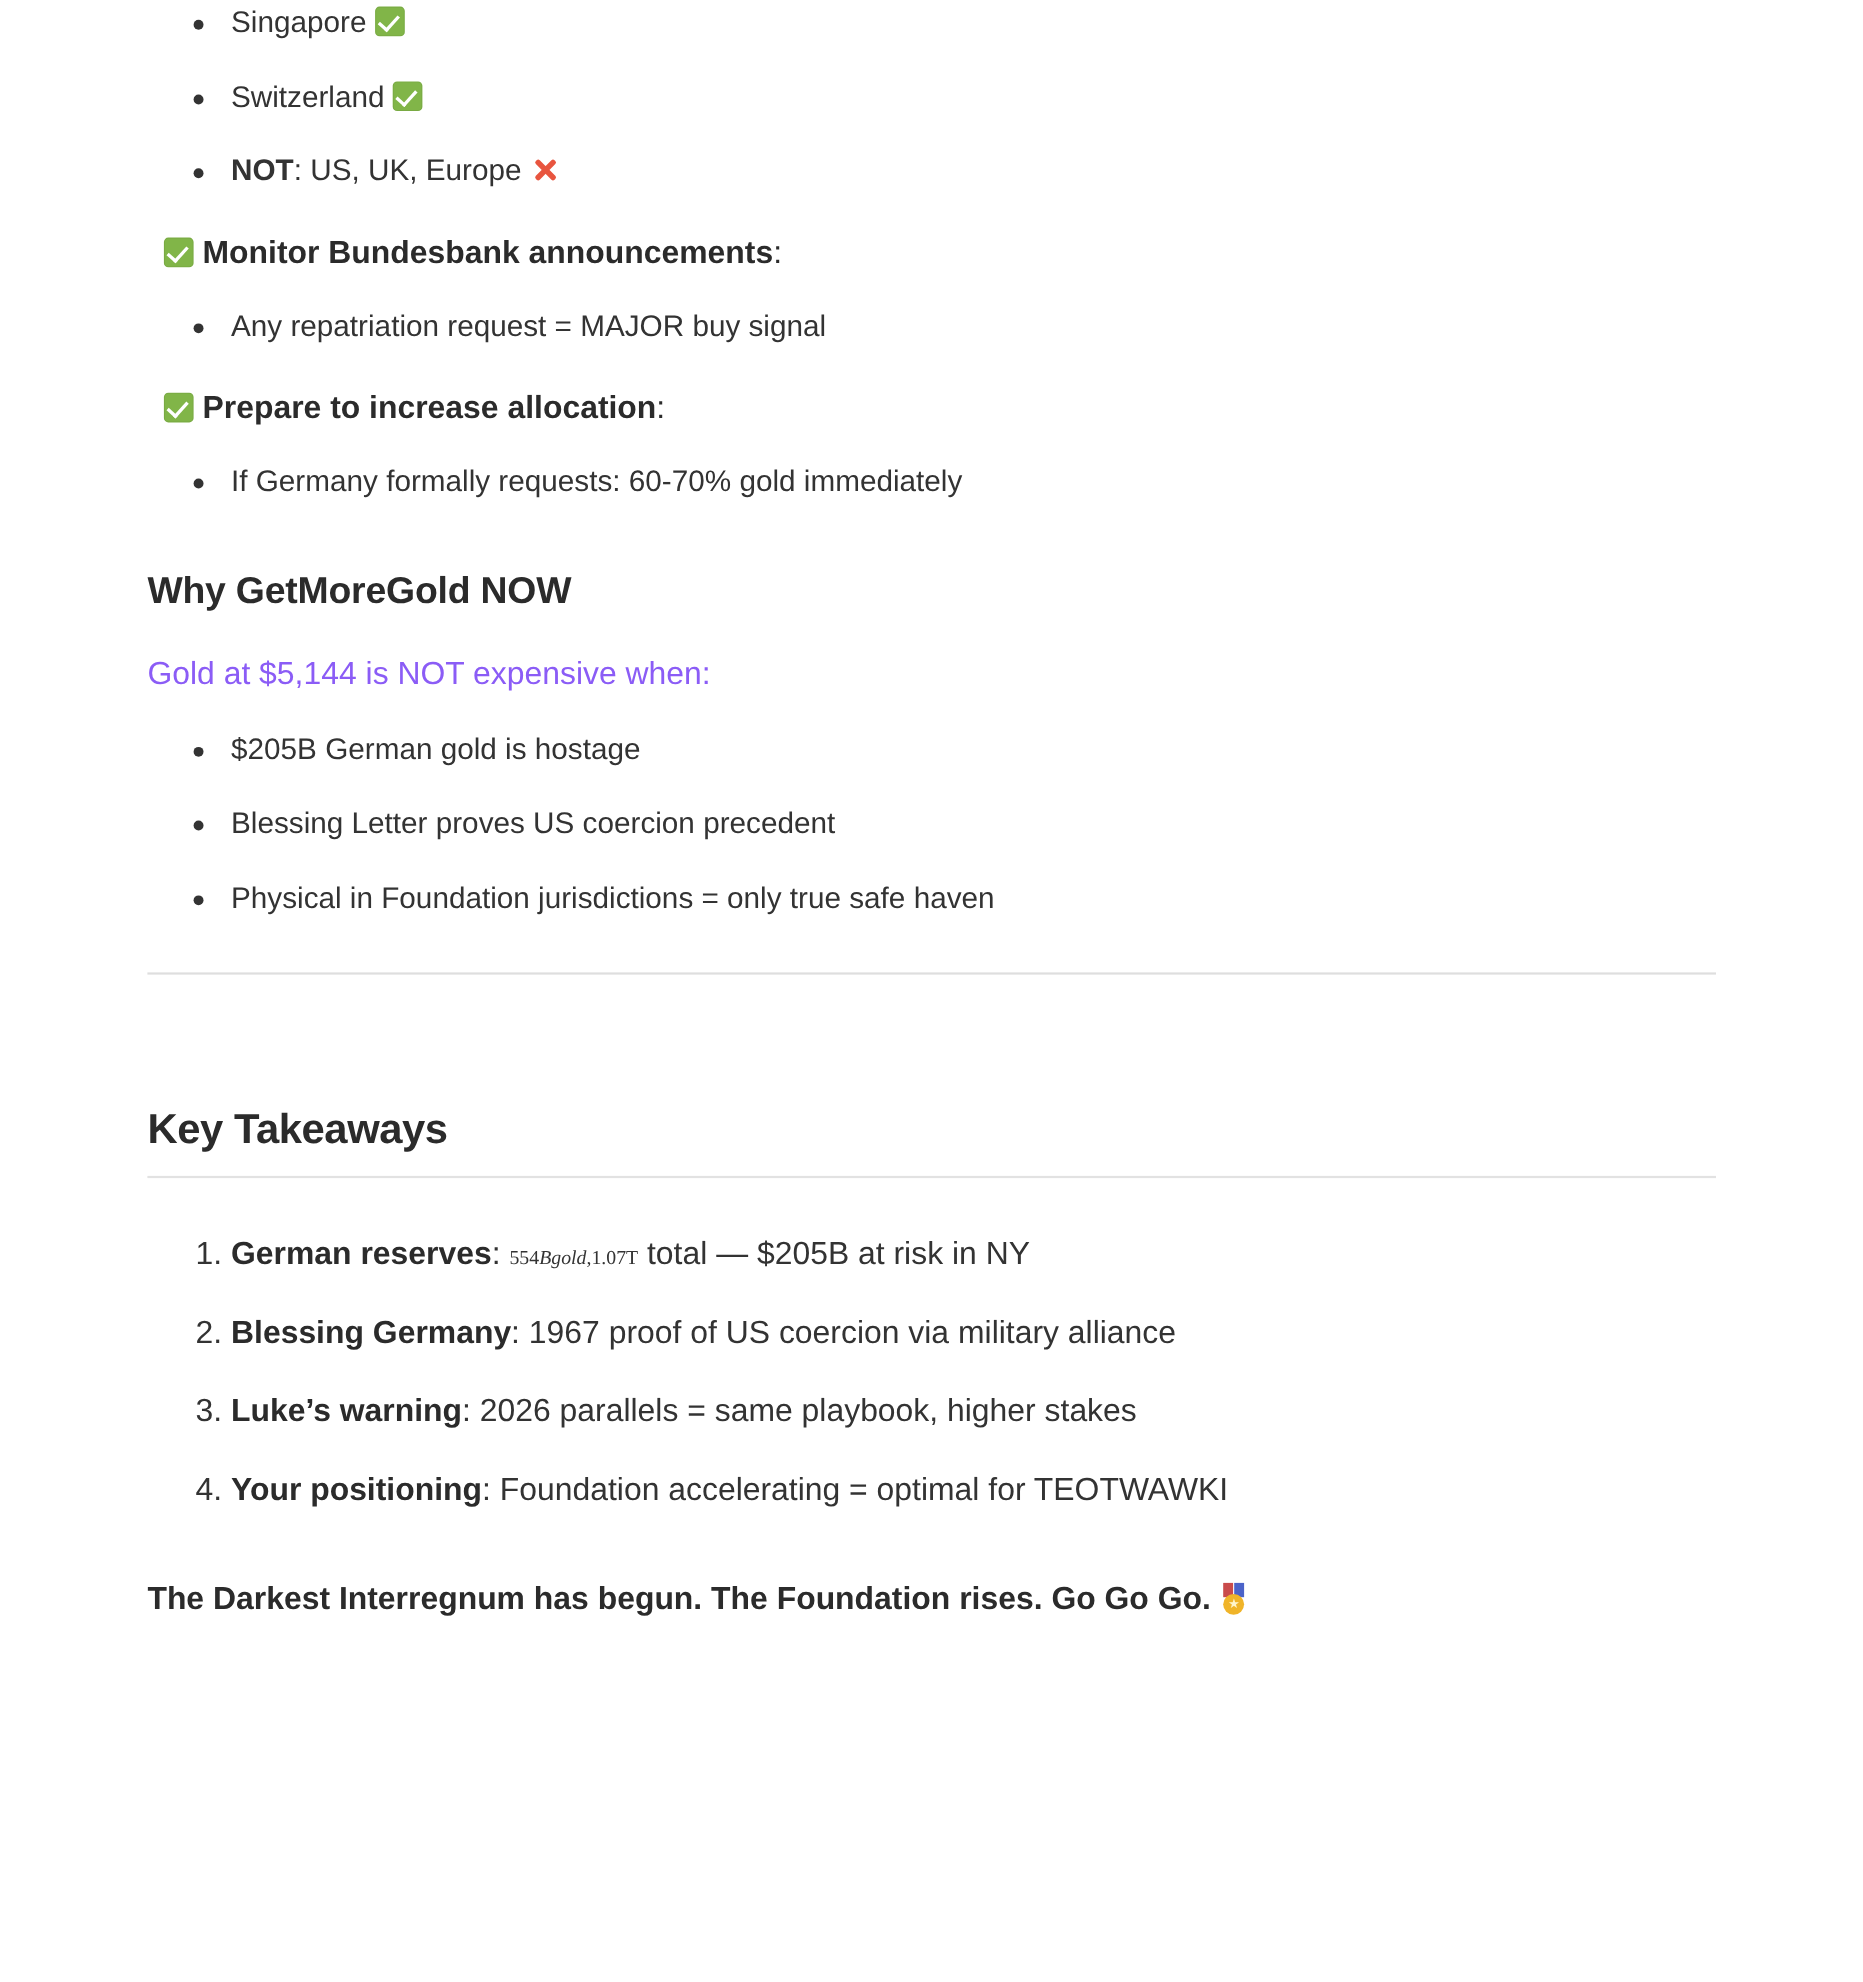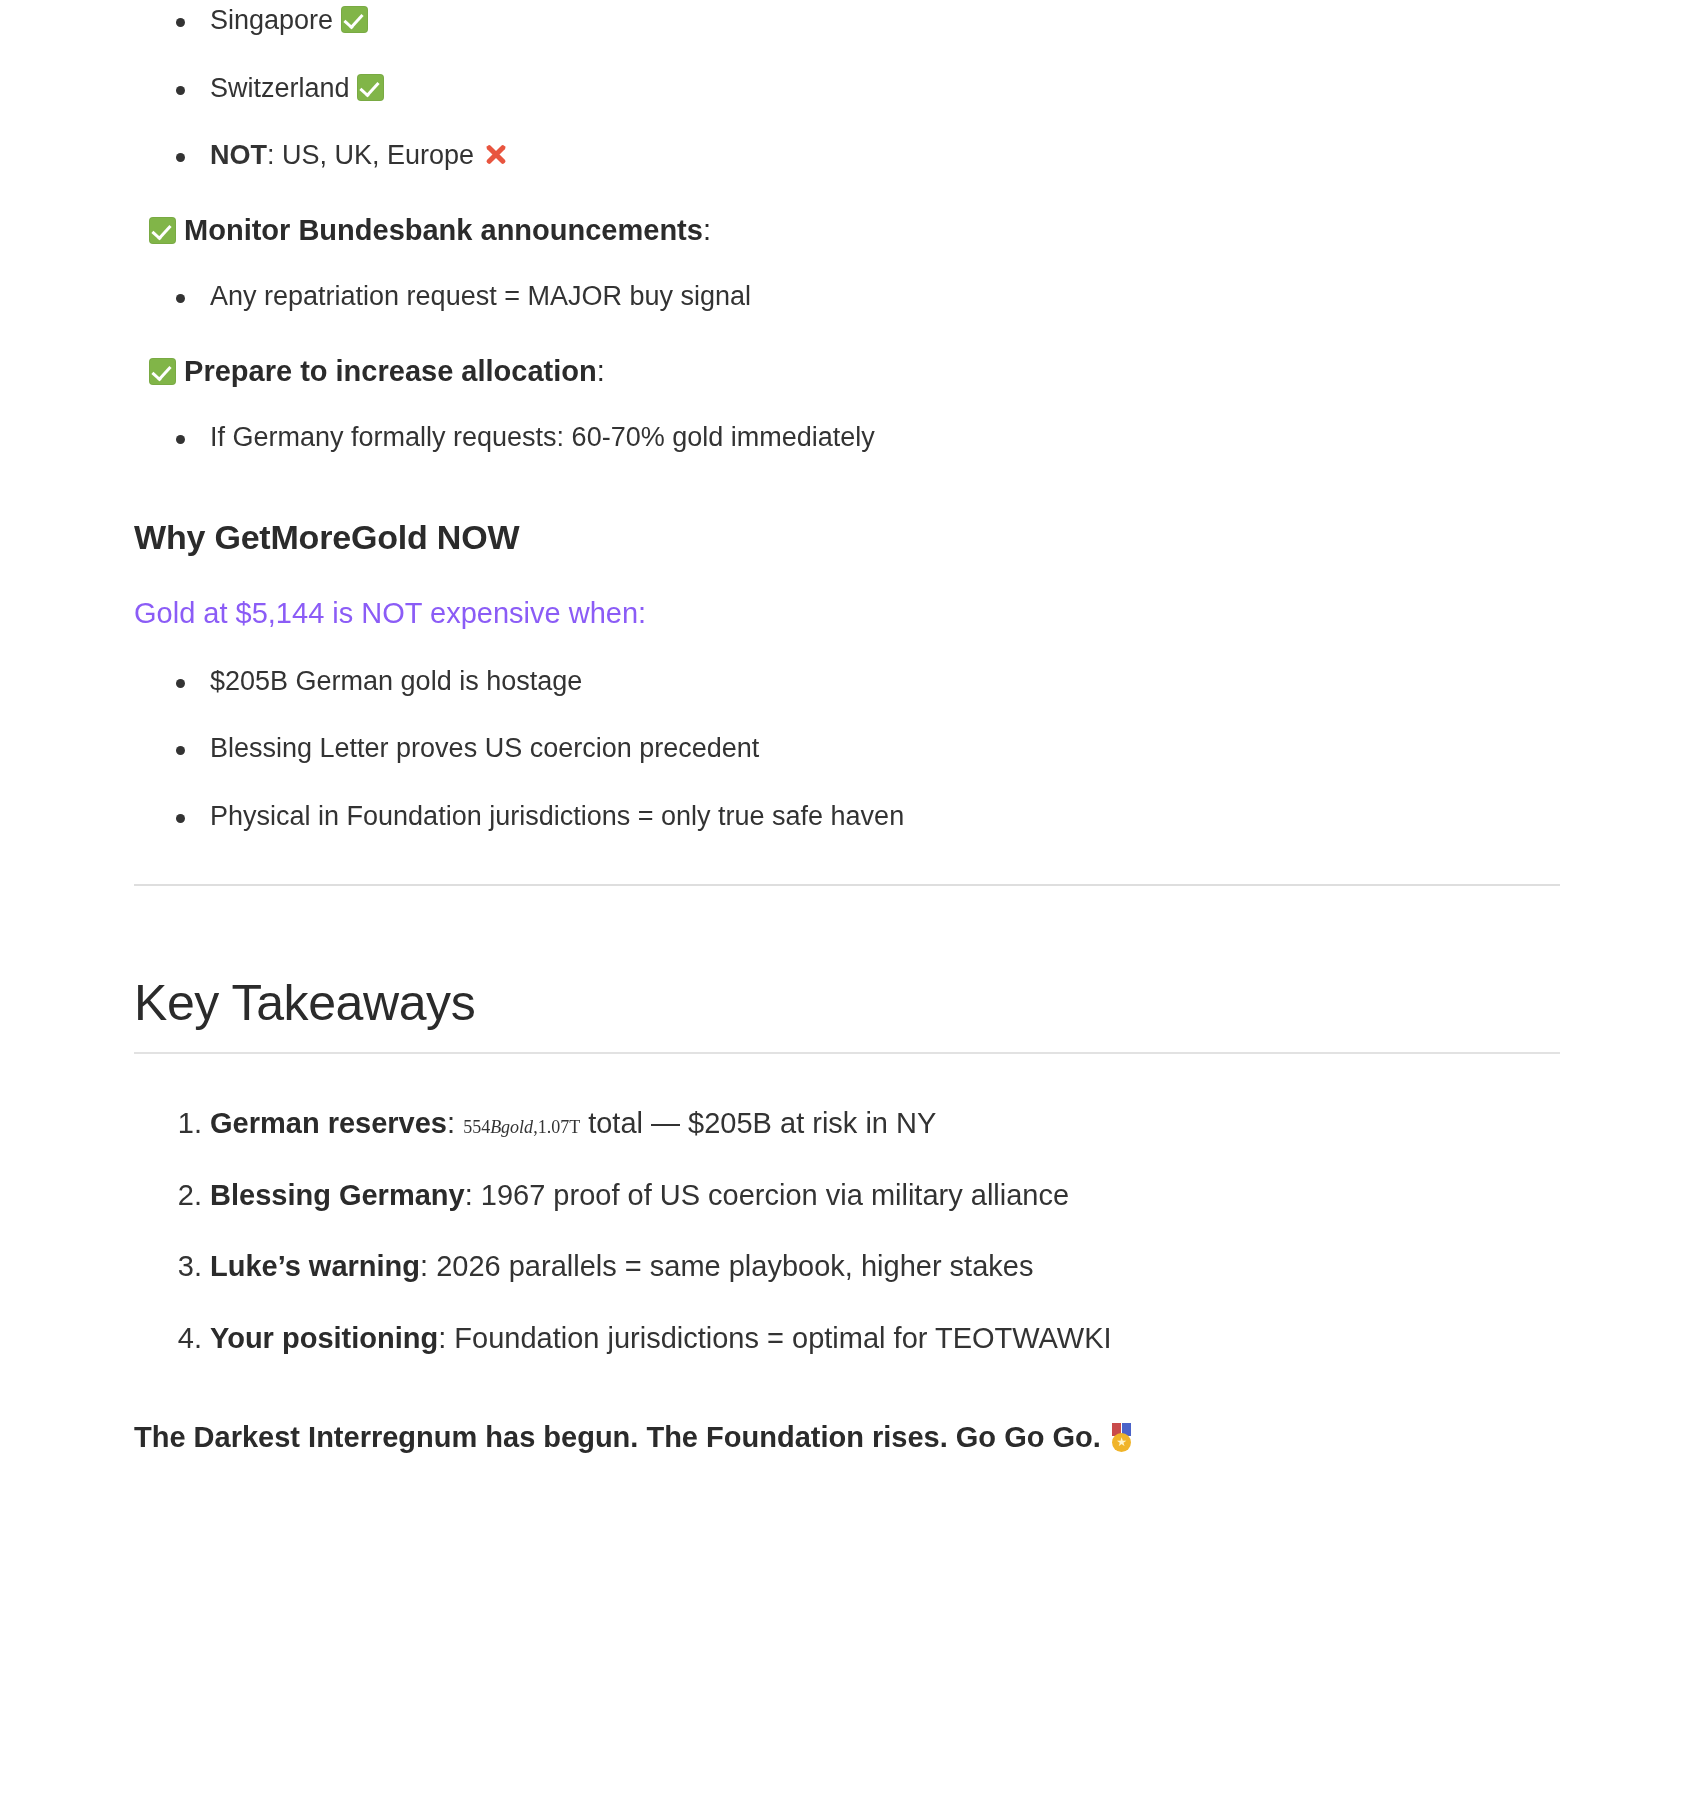--- a/index.html
+++ b/index.html
@@ -144,24 +144,24 @@
 
   
   hr.section-rule {
     border: 0;
     border-top: 2px solid #dedede;
     margin: 48px 0 0 0;
   }
 
   
   h2.section-head {
-    font-size: 50px;
-    font-weight: 400;
-    color: #2b2b2b;
-    margin: 88px 0 0 0;
+    font-size: 38px;
+    font-weight: 700;
+    color: #2b2b2b;
+    margin: 120px 0 0 0;
     letter-spacing: -0.4px;
     padding-bottom: 20px;
     border-bottom: 2px solid #e2e2e2;
   }
 
   
   ol.takeaways {
     list-style: none;
     counter-reset: tk;
     margin: 48px 0 0 0;
@@ -258,21 +258,21 @@
     <li>
       <b>German reserves</b><span>: </span><span class="mathy"><span>554</span><i>Bgold</i><span>,1.07T</span></span><span> total — $205B at risk in NY</span>
     </li>
     <li>
       <b>Blessing Germany</b><span>: 1967 proof of US coercion via military alliance</span>
     </li>
     <li>
       <b>Luke’s warning</b><span>: 2026 parallels = same playbook, higher stakes</span>
     </li>
     <li>
-      <b>Your positioning</b><span>: Foundation jurisdictions = optimal for TEOTWAWKI</span>
+      <b>Your positioning</b><span>: Foundation accelerating = optimal for TEOTWAWKI</span>
     </li>
   </ol>
 
   <p class="closing">
     <span>The Darkest Interregnum has begun. The Foundation rises. Go Go Go.</span>
     <span class="ico ico-medal">
       <span class="ribbon-l"></span><span class="ribbon-r"></span><span class="disc"></span><span class="star">★</span>
     </span>
   </p>
 

